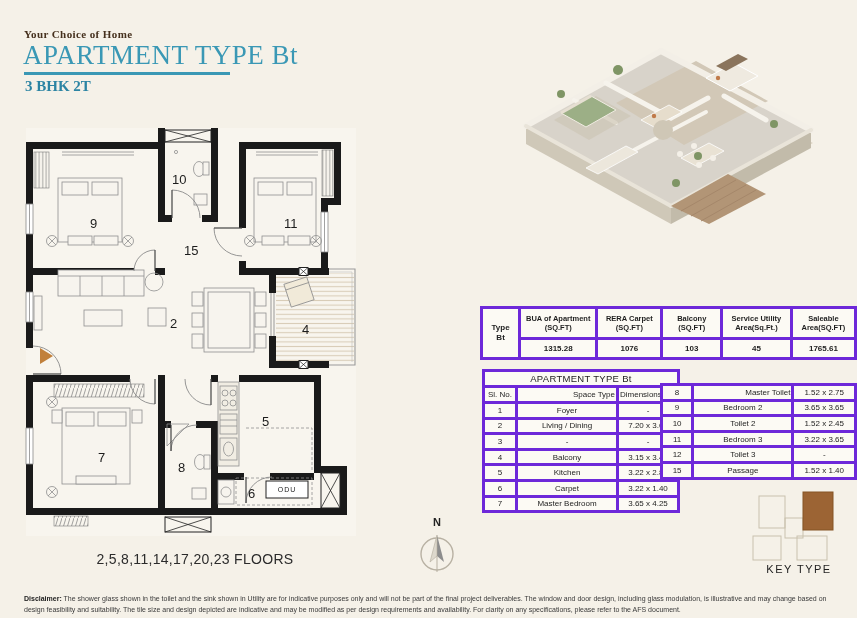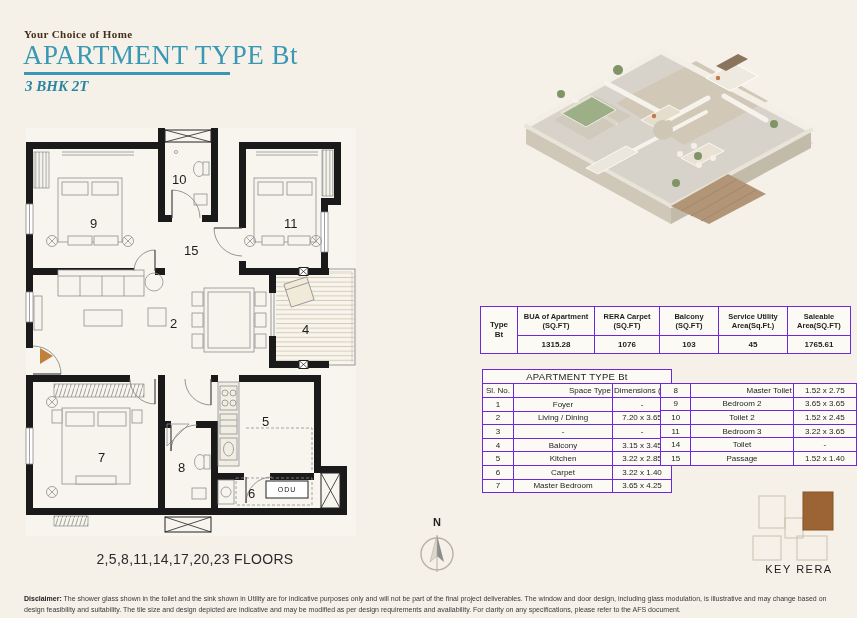--- a/index.html
+++ b/index.html
@@ -2,24 +2,24 @@
 <html><head>
 <meta charset="utf-8">
 <style>
   html,body{margin:0;padding:0;}
   body{width:857px;height:618px;position:relative;background:#f5f1e8;font-family:"Liberation Sans",sans-serif;overflow:hidden;}
   .abs{position:absolute;}
   
   .brand{left:24px;top:28px;font-family:"Liberation Serif",serif;font-weight:bold;font-size:11px;color:#45301d;letter-spacing:.4px;}
   .title{left:23px;top:40px;font-family:"Liberation Serif",serif;font-size:27px;color:#3a98b5;letter-spacing:.5px;}
   .title-rule{left:24px;top:72px;width:206px;height:2.5px;background:#3a98b5;}
-  .subtitle{left:25px;top:78px;font-family:"Liberation Serif",serif;font-style:italic;font-weight:bold;font-size:15px;color:#2c84a3;}
+  .subtitle{left:25px;top:78px;font-family:"Liberation Serif",serif;font-weight:bold;font-size:15px;color:#2c84a3;}
   
   table{border-collapse:collapse;background:#fcfaf4;}
-  td,th{border:1px solid #6d28d9;text-align:center;vertical-align:middle;padding:0 1px;color:#1e1e1e;}
+  td,th{border:3px solid #6d28d9;text-align:center;vertical-align:middle;padding:0 1px;color:#1e1e1e;}
   .area-table{left:480px;top:306px;}
   .area-table th{font-size:7.5px;font-weight:bold;line-height:1.25;height:28px;}
   .area-table td{font-size:8px;font-weight:bold;height:17px;}
   .space-table-left{left:482px;top:369px;}
   .space-table-right{left:660px;top:383px;}
   .space-table-left th.tbl-title{font-size:9.5px;font-weight:normal;height:13px;letter-spacing:.3px;}
   .space-table-left th{font-size:8px;font-weight:normal;height:13px;}
   .space-table-left td,.space-table-right td{font-size:8px;height:12.6px;}
   .col-sl{width:28px;}.col-space{width:96px;text-align:right;}.col-dim{width:56px;}
   .colr-sl{width:28px;}.colr-space{width:102px;text-align:right;}.colr-dim{width:62px;}
@@ -428,36 +428,36 @@
         <td>10</td>
         <td>Toilet 2</td>
         <td>1.52 x 2.45</td>
       </tr>
   <tr>
         <td>11</td>
         <td>Bedroom 3</td>
         <td>3.22 x 3.65</td>
       </tr>
   <tr>
-        <td>14</td>
-        <td>Toilet</td>
+        <td>12</td>
+        <td>Toilet 3</td>
         <td>-</td>
       </tr>
   <tr>
         <td>15</td>
         <td>Passage</td>
         <td>1.52 x 1.40</td>
       </tr>
 </tbody>
   </table>
 
 <svg class="abs" style="left:747px;top:490px;" width="104" height="72" viewBox="0 0 104 72">
   <g fill="none" stroke="#c9c1ae" stroke-width="1">
     <rect x="12" y="6" width="26" height="32"></rect>
     <rect x="38" y="28" width="18" height="20"></rect>
     <rect x="6" y="46" width="28" height="24"></rect>
     <rect x="50" y="46" width="30" height="24"></rect>
   </g>
   <rect x="56" y="2" width="30" height="38" fill="#9c6434" stroke="#855425" stroke-width="1"></rect>
 </svg>
-<div class="abs keyplan-label">KEY RERA</div>
+<div class="abs keyplan-label">KEY TYPE</div>
 
 <p class="abs disclaimer"><b>Disclaimer:</b><span> The shower glass shown in the toilet and the sink shown in Utility are for indicative purposes only and will not be part of the final project deliverables. The window and door design, including glass modulation, is illustrative and may change based on design feasibility and suitability. The tile size and design depicted are indicative and may be modified as per design requirements and availability. For clarity on any specifications, please refer to the AFS document.</span></p>
 
 </body></html>

